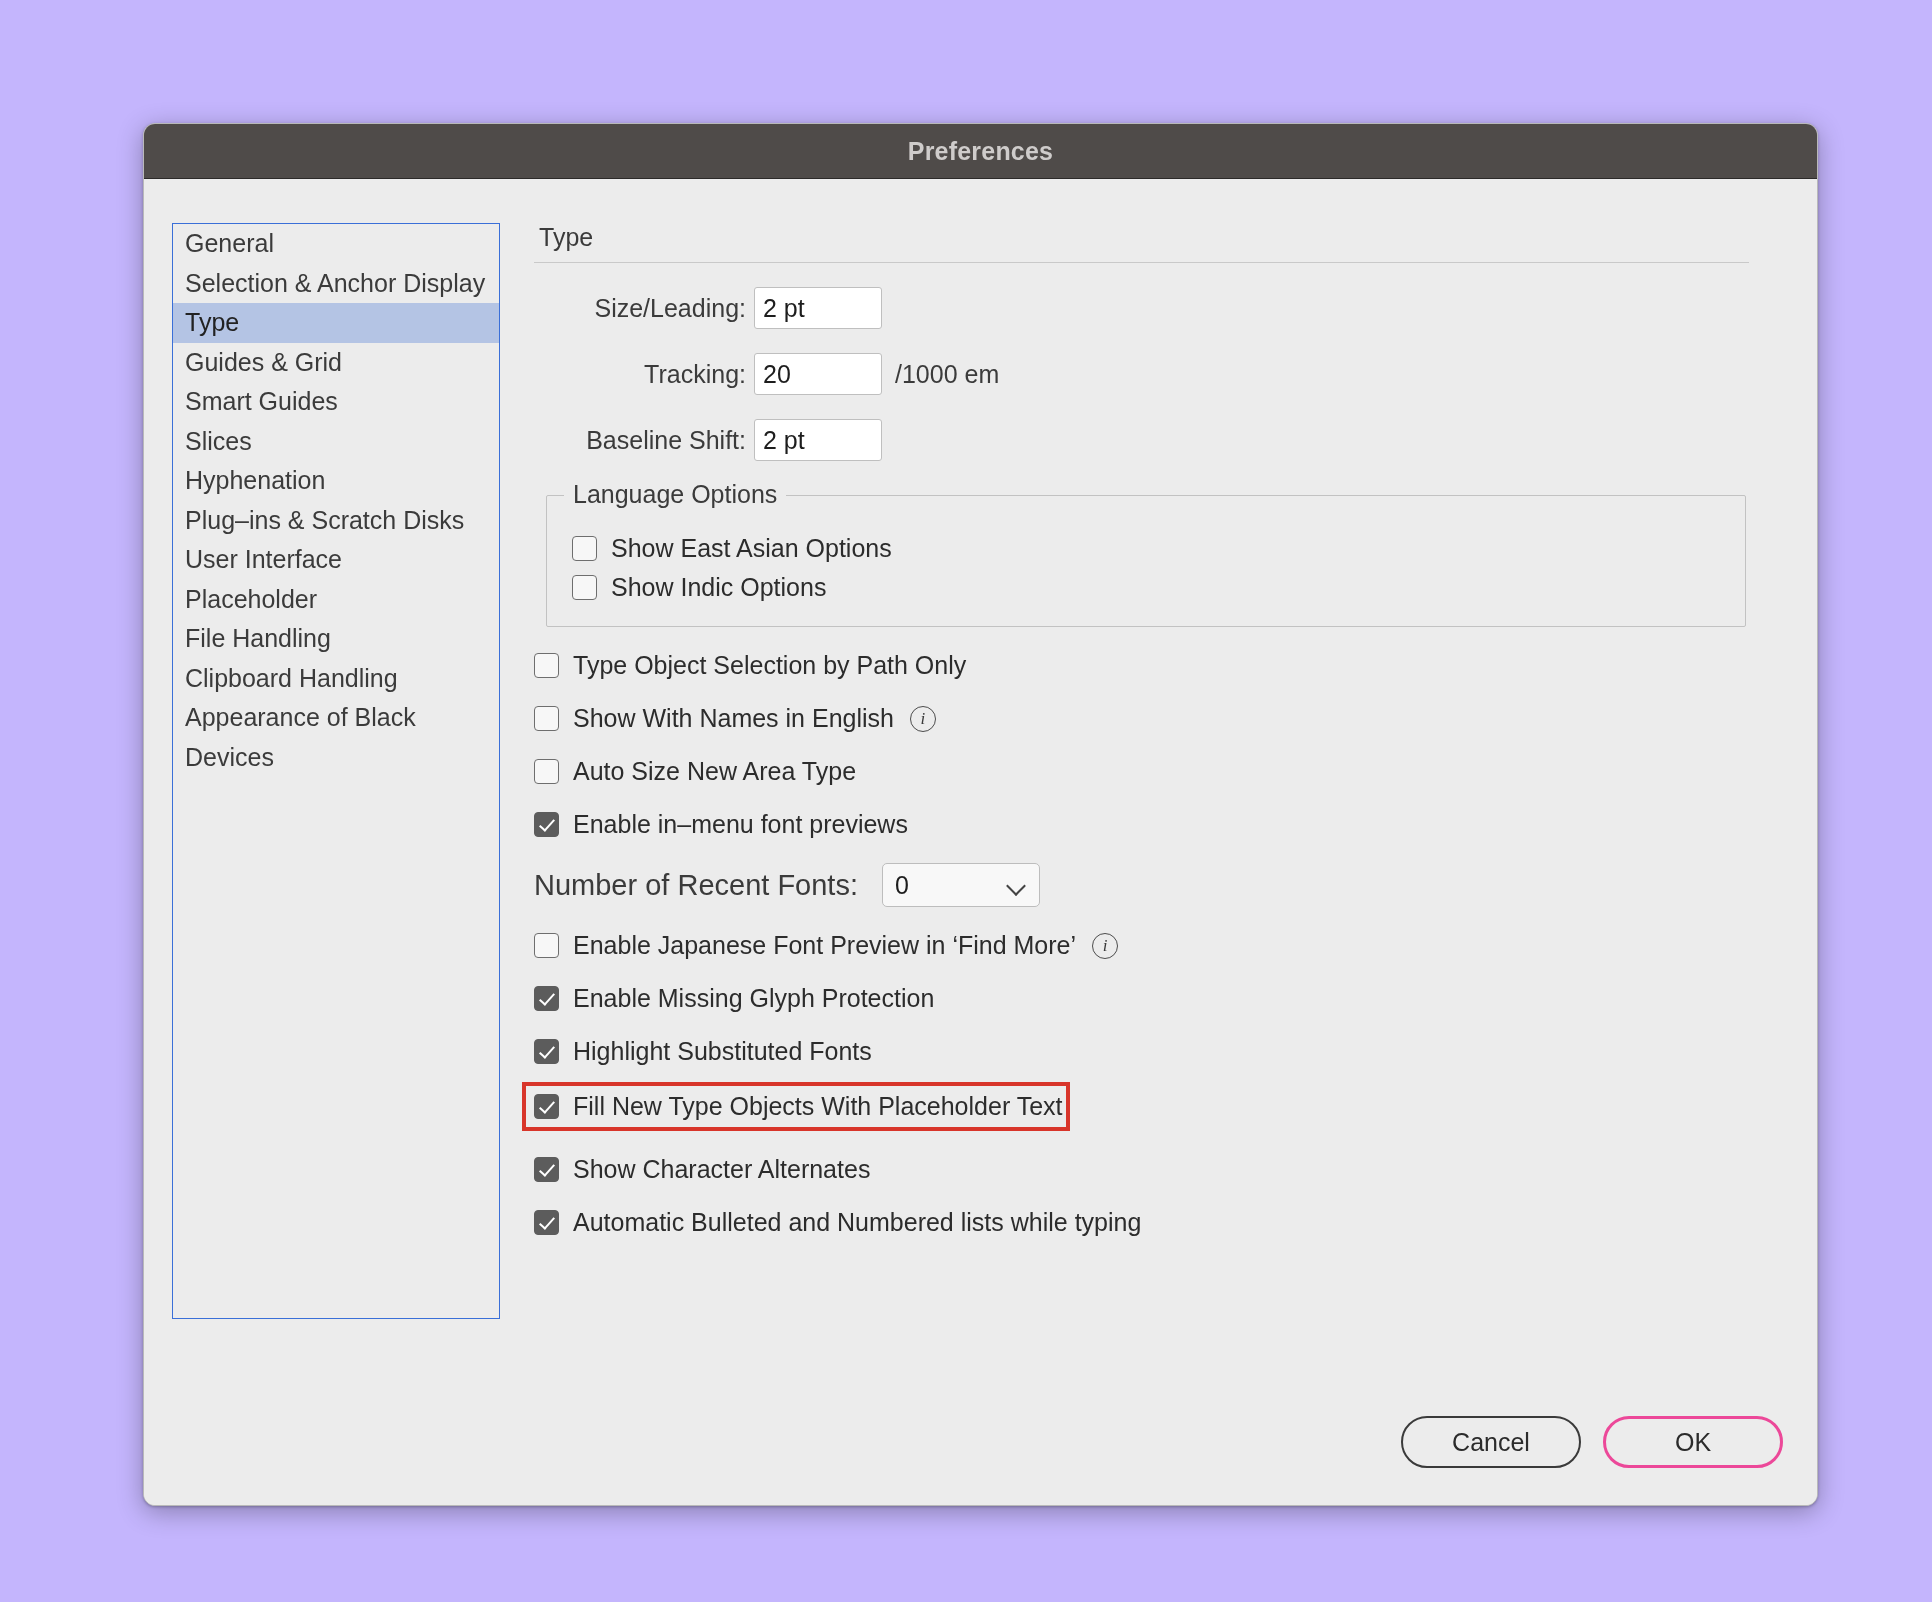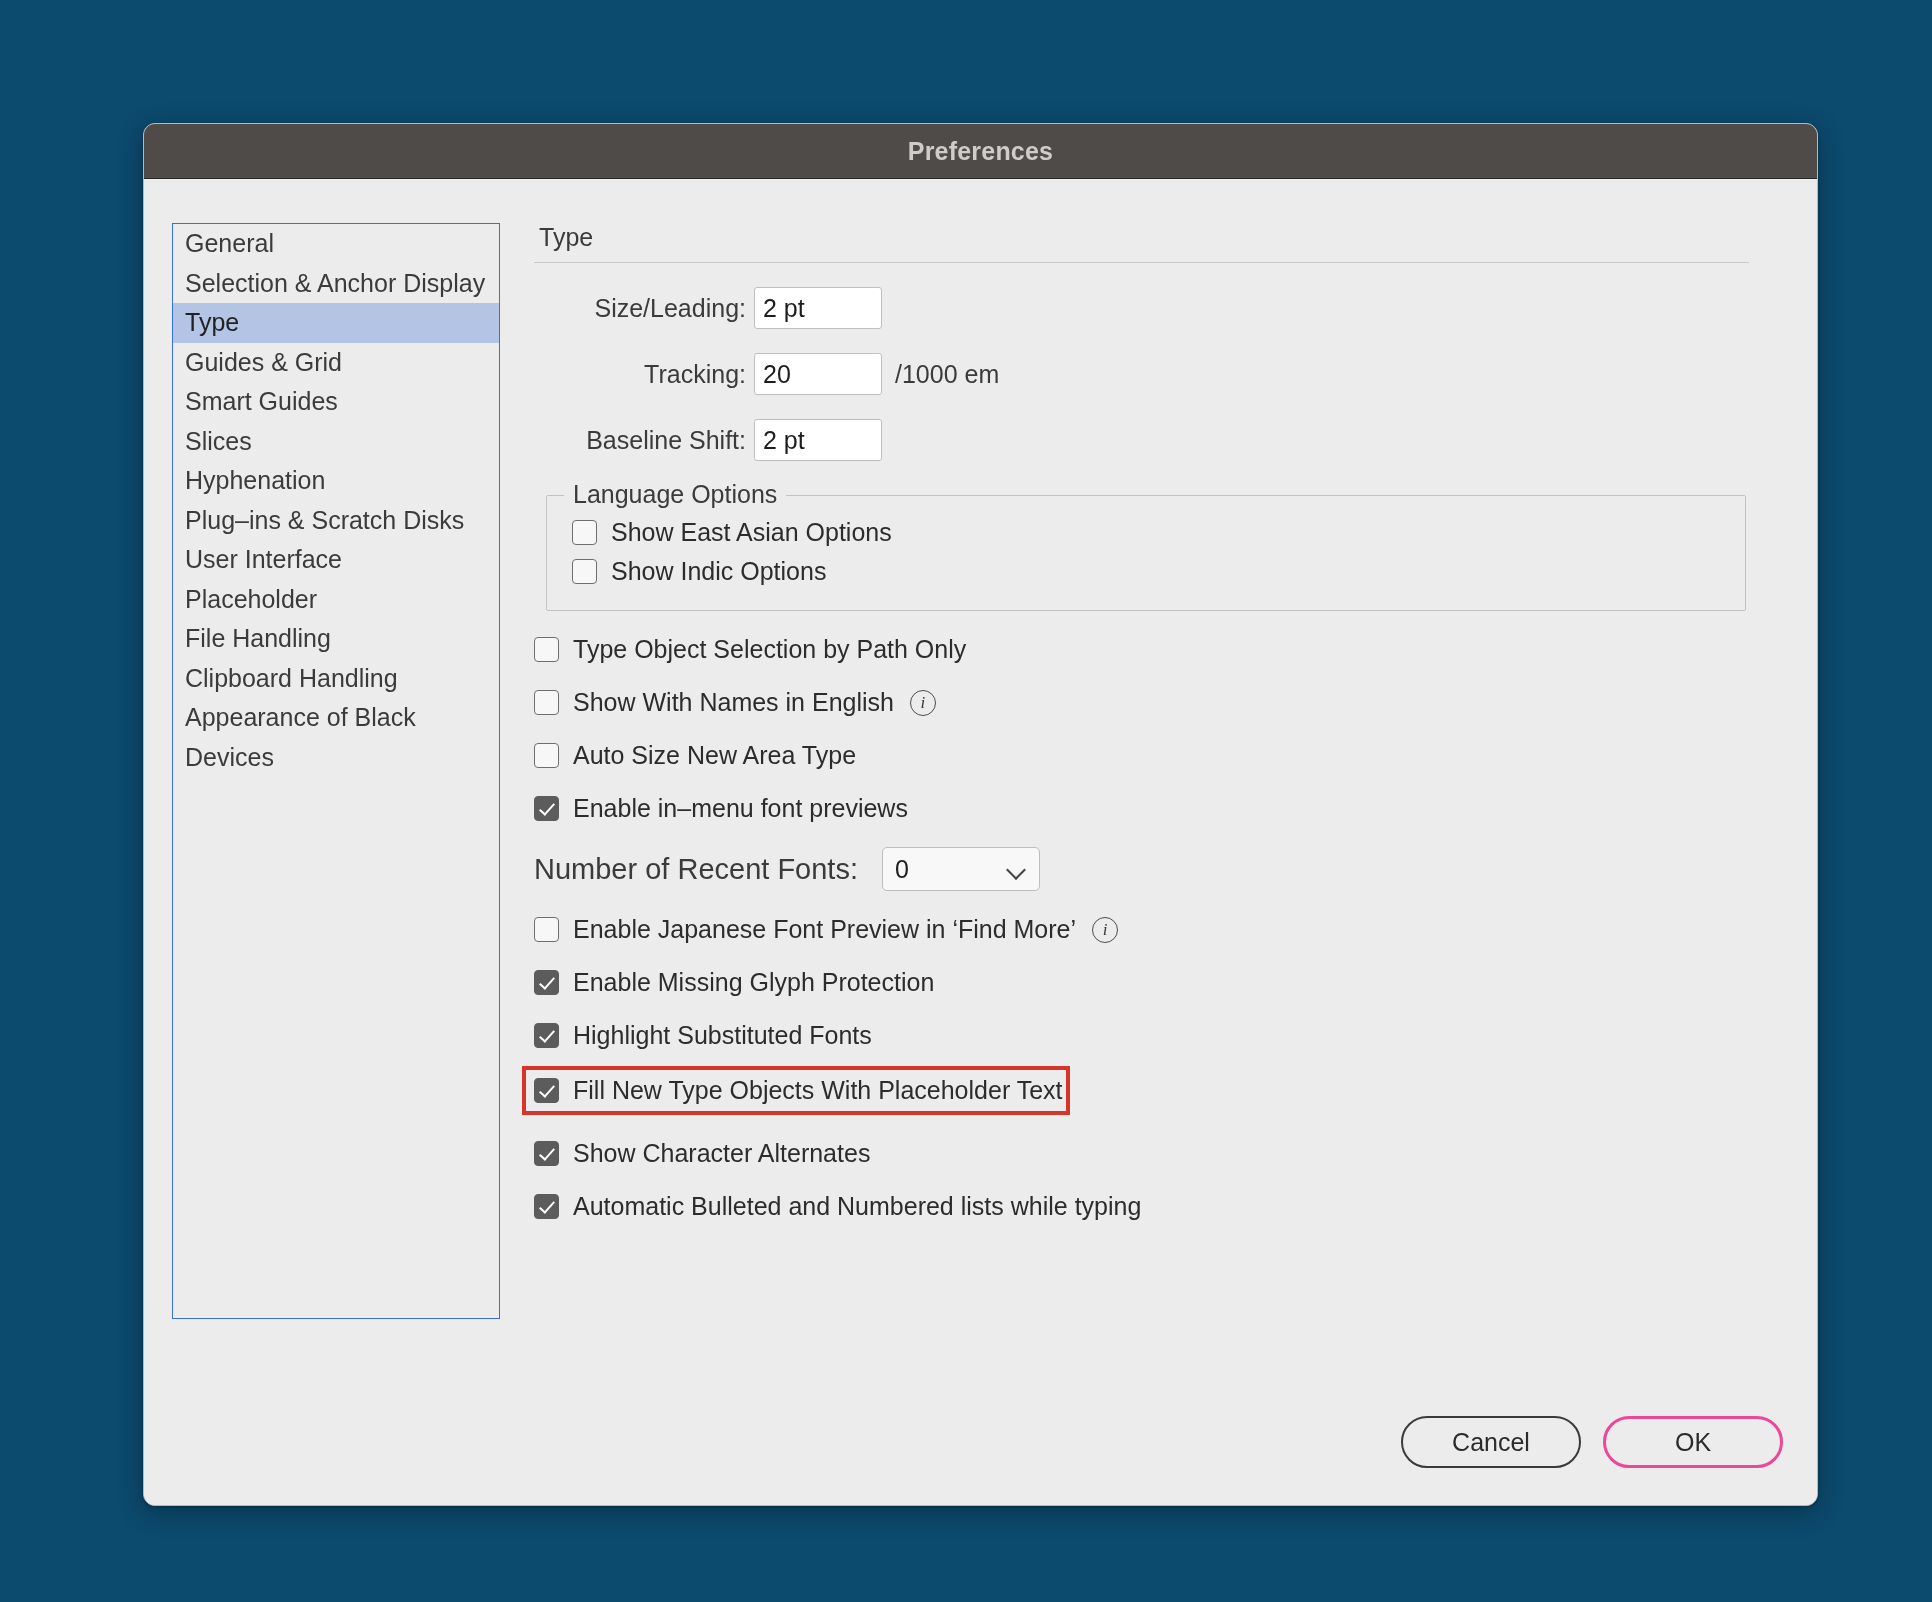--- a/index.html
+++ b/index.html
@@ -9,21 +9,21 @@
     width: 1932px;
     height: 1602px;
     overflow: hidden;
     font-family: "Liberation Sans", sans-serif;
   }
 
   #stage {
     position: relative;
     width: 1932px;
     height: 1602px;
-    background: #0c4a6e;
+    background: #c4b5fd;
   }
 
   
   .dialog {
     position: absolute;
     left: 143px;
     top: 123px;
     width: 1673px;
     height: 1381px;
     background: #ececec;
@@ -136,21 +136,21 @@
   }
 
   
   .groupbox {
     position: relative;
     margin-top: 34px;
     margin-left: 12px;
     width: 1200px;
     border: 1px solid #c2c2c2;
     border-radius: 2px;
-    padding: 18px 0 24px 0;
+    padding: 34px 0 24px 0;
     box-sizing: border-box;
   }
   .groupbox-title {
     position: absolute;
     top: -16px;
     left: 17px;
     background: #ececec;
     padding: 0 9px;
     font-size: 25px;
     color: #3b3b3b;

